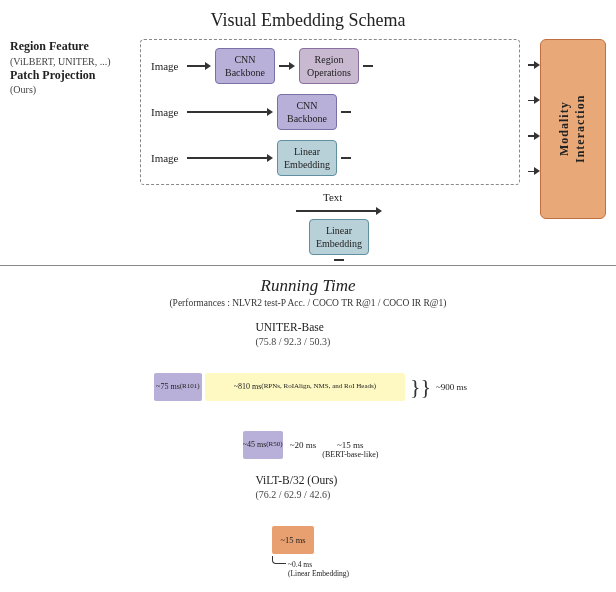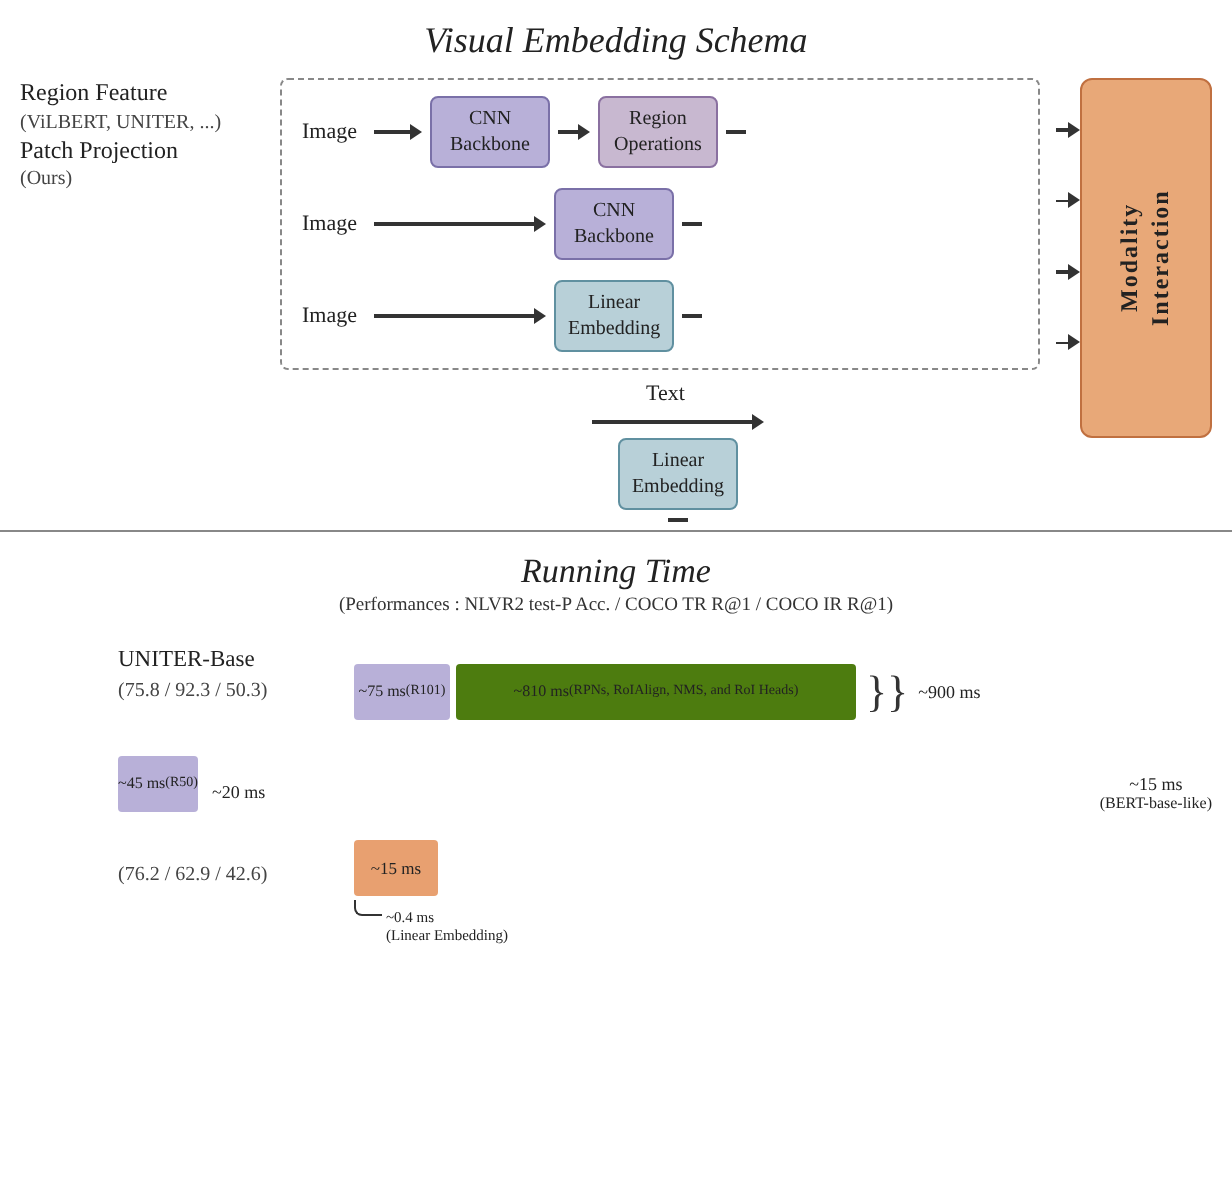--- a/index.html
+++ b/index.html
@@ -16,21 +16,20 @@
     .top-section {
       padding: 10px 10px 0 10px;
       border-bottom: 1.5px solid #888;
     }
 
     .schema-title {
       text-align: center;
       font-size: 18px;
       font-family: Georgia, serif;
       margin-bottom: 8px;
-      font-style: italic;
     }
 
     
     .left-labels {
       display: flex;
       flex-direction: column;
       justify-content: space-around;
       width: 130px;
       padding-right: 6px;
       padding-bottom: 20px;
@@ -38,21 +37,21 @@
 
     .left-label {
       display: flex;
       flex-direction: column;
       align-items: flex-start;
       font-size: 11px;
       line-height: 1.3;
     }
 
     .left-label .main-label {
-      font-weight: normal;
+      font-weight: bold;
       font-size: 12px;
     }
 
     .left-label .sub-label {
       font-size: 10px;
       color: #444;
     }
 
     
     .dashed-box {
@@ -170,24 +169,23 @@
 
     .chart-area {
       display: flex;
       flex-direction: column;
       gap: 14px;
       padding-left: 5px;
     }
 
     .chart-row {
       display: flex;
-      flex-direction: row;
+      flex-direction: column;
       align-items: center;
       gap: 8px;
-      margin-left: 44px;
     }
 
     .chart-row-label {
       width: 110px;
       font-size: 11px;
       line-height: 1.35;
       flex-shrink: 0;
     }
 
     .chart-row-label .model-name {
@@ -216,21 +214,21 @@
       justify-content: center;
       font-size: 8.5px;
       text-align: center;
       border-radius: 2px;
       position: relative;
       height: 28px;
     }
 
     .bar-salmon { background: #e8a070; }
     .bar-purple { background: #b8b0d8; }
-    .bar-light-purple { background: #4d7c0f; }
+    .bar-light-purple { background: #fef9c3; }
 
     .squiggle {
       font-size: 20px;
       color: #333;
       line-height: 1;
     }
 
     .flows-and-text {
       flex: 1;
       display: flex;
@@ -373,20 +371,21 @@
 
         <div style="display:flex;flex-direction:column;align-items:center;font-size:8.5px;">
           <div style="font-size:9px; white-space:nowrap;">~15 ms</div>
           <div style="font-size:8px; white-space:nowrap;">(BERT-base-like)</div>
         </div>
       </div>
     </div>
 
     <div class="chart-row">
       <div class="chart-row-label">
+        <div class="model-name">ViLT-B/32 (Ours)</div>
         <div class="model-perf">(76.2 / 62.9 / 42.6)</div>
       </div>
       <div class="bar-container" style="position:relative; padding-top:16px;">
         <div style="display:flex;flex-direction:column;align-items:flex-start;">
 
           <div class="bar-segment bar-salmon" style="width:42px; height:28px; display:flex; align-items:center; justify-content:center; font-size:8.5px; text-align:center;">
             ~15 ms
           </div>
 
           <div style="display:flex;flex-direction:row;align-items:flex-start;margin-top:2px;">

